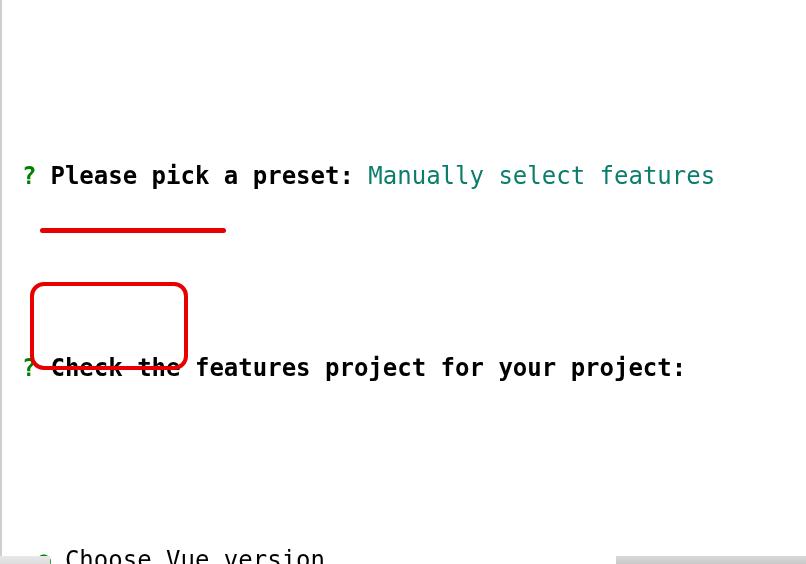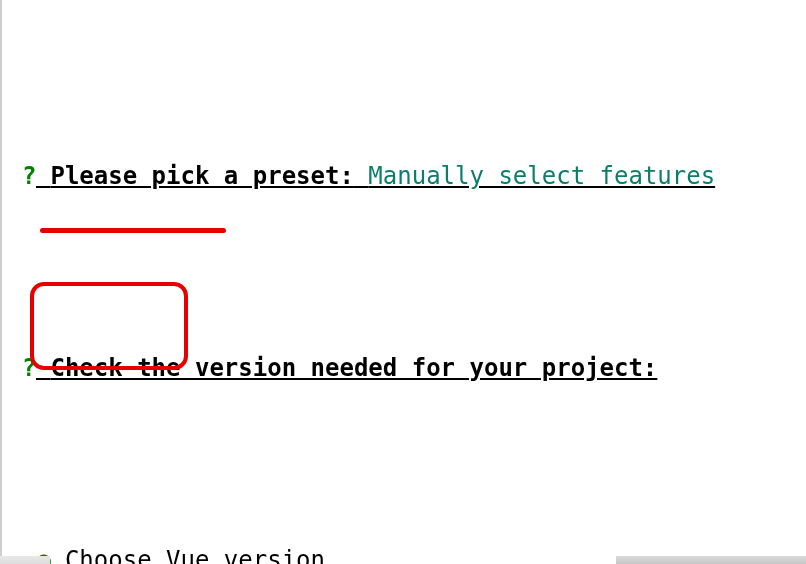--- a/index.html
+++ b/index.html
@@ -18,21 +18,20 @@
     font-family: "Menlo", "Consolas", "DejaVu Sans Mono", monospace;
     font-size: 24px;
     line-height: 48px;
     white-space: pre;
     padding: 8px 0 8px 20px;
     position: relative;
   }
   .row {
     display: block;
     height: 48px;
-    text-decoration: underline;
   }
   .bold { font-weight: 700; }
   .teal  { color: #0b7d6b; }
   .black { color: #000; }
 
   
   .filled-dot, .empty-dot, .cursor-chevron {
     display: inline-block;
     width: 14px;
     text-align: center;
@@ -82,21 +81,21 @@
     background:linear-gradient(#e8e8e8,#dcdcdc);
   }
 </style>
 </head>
 <body>
 
 <div class="terminal">
 
   <span class="row"><span class="q">?</span><span> </span><span class="bold black">Please pick a preset:</span><span> </span><span class="teal">Manually select features</span></span>
 
-  <span class="row"><span class="q">?</span><span> </span><span class="bold black">Check the version needed for your project:</span></span>
+  <span class="row"><span class="q">?</span><span> </span><span class="bold black">Check the features project for your project:</span></span>
 
   <span class="row"><span> </span><span class="filled-dot">◉</span><span> </span><span class="black">Choose Vue version</span></span>
 
   
 
   
 
   
 
   

